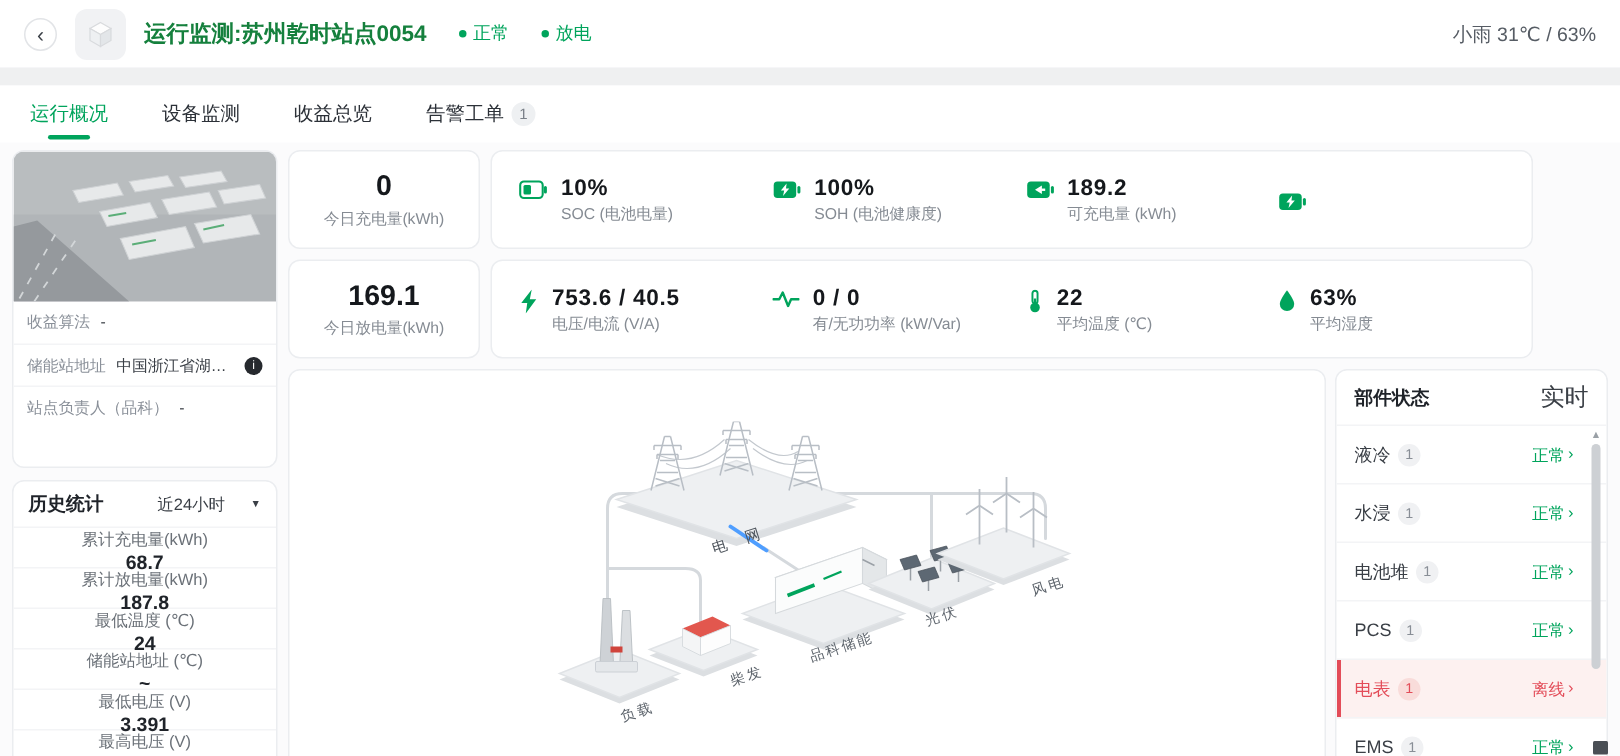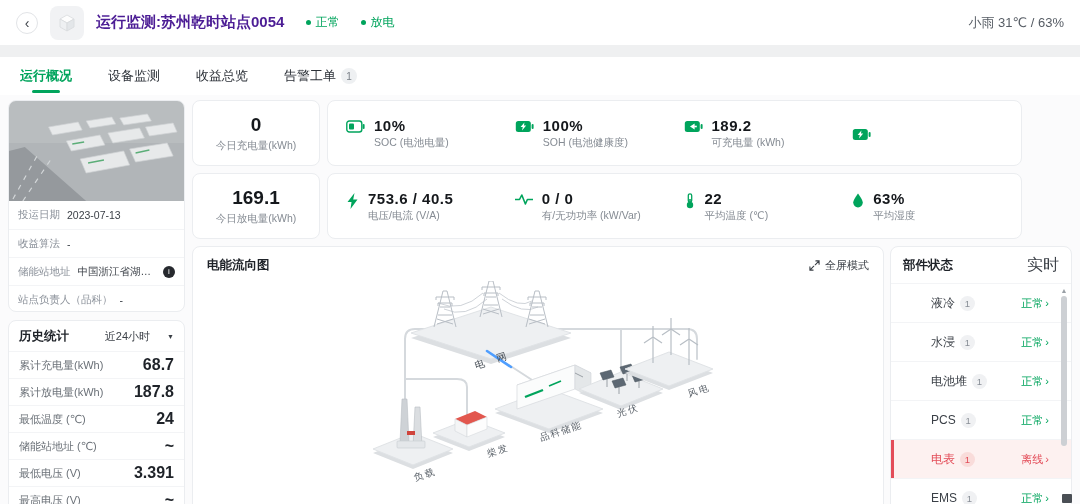--- a/index.html
+++ b/index.html
@@ -12,53 +12,53 @@
   }
   *{margin:0;padding:0;box-sizing:border-box;}
   html,body{background:#e9eaec;}
   body{font-family:"Liberation Sans","DejaVu Sans",sans-serif;}
   .page{position:relative;width:1080px;height:504px;background:#fbfbfc;overflow:hidden;}
 
   
   .hdr{position:absolute;left:0;top:0;width:1080px;height:45px;background:#fff;display:flex;align-items:center;padding:0 16px;}
   .back-btn{width:22px;height:22px;border:1px solid #e2e4e7;border-radius:50%;display:flex;align-items:center;justify-content:center;color:#3a3f46;font-size:14px;line-height:1;cursor:pointer;background:#fff;}
   .cube-wrap{width:34px;height:34px;border-radius:8px;background:#f1f2f4;margin-left:12px;display:flex;align-items:center;justify-content:center;}
-  .hdr-title{margin-left:12px;font-size:15px;font-weight:bold;color:#4c1d95;}
+  .hdr-title{margin-left:12px;font-size:15px;font-weight:bold;color:#15803d;}
   .hdr-badge{margin-left:22px;font-size:12px;color:var(--green);display:flex;align-items:center;gap:4px;}
   .hdr-badge .dot{width:5px;height:5px;border-radius:50%;background:var(--green);display:inline-block;}
   .weather{margin-left:auto;font-size:13px;color:#565c64;}
 
   .hdr-gap{position:absolute;left:0;top:45px;width:1080px;height:12px;background:#eff0f1;}
 
   
   .tabs{position:absolute;left:0;top:57px;width:1080px;height:38px;background:#fff;display:flex;align-items:center;gap:36px;padding-left:20px;}
   .tab{position:relative;height:100%;display:flex;align-items:center;font-size:13px;color:#2c3138;cursor:pointer;gap:5px;}
-  .tab.active{color:var(--green);font-weight:bold;justify-content:center;}
+  .tab.active{color:var(--green);font-weight:normal;justify-content:center;}
   .tab.active::after{content:"";position:absolute;left:50%;transform:translateX(-50%);bottom:2px;width:28px;height:3px;border-radius:2px;background:var(--green);}
   .tab-badge{min-width:16px;height:16px;border-radius:8px;background:#eef0f2;color:#7a8088;font-size:10px;display:flex;align-items:center;justify-content:center;padding:0 4px;}
 
   .card{position:absolute;background:#fff;border:1px solid var(--border);border-radius:8px;}
 
   
   .info-card{left:8px;top:100px;width:177px;height:212px;overflow:hidden;}
   .photo{width:100%;height:100px;display:block;}
   .info-row{height:28px;display:flex;align-items:center;gap:7px;padding:0 9px;border-top:1px solid #f3f4f6;font-size:10.5px;white-space:nowrap;overflow:hidden;}
   .info-row:first-of-type{border-top:none;}
   .info-label{color:#8a9099;flex:none;}
   .info-value{color:#3a3f46;overflow:hidden;text-overflow:ellipsis;}
   .info-i{flex:none;width:12px;height:12px;border-radius:50%;background:#26292e;color:#fff;font-size:8px;display:flex;align-items:center;justify-content:center;font-style:normal;cursor:pointer;}
 
   .hist-card{left:8px;top:320px;width:177px;height:210px;}
   .hist-head{height:30px;display:flex;align-items:center;justify-content:space-between;padding:0 10px;}
   .hist-title{font-size:12.5px;font-weight:bold;color:#1f2329;text-align:center;}
   .hist-range{font-size:11px;color:#3a3f46;display:flex;align-items:center;gap:17px;cursor:pointer;}
   .caret{font-size:7px;color:#3a3f46;}
-  .hist-row{height:27px;display:flex;align-items:center;justify-content:space-between;padding:0 10px;border-top:1px solid #f3f4f6;}
+  .hist-row{height:27px;display:flex;align-items:center;justify-content:space-between;padding:0 10px;border-top:1px solid #f3f4f6;flex-direction:column;}
   .hist-label{font-size:11px;color:#6b7178;}
-  .hist-value{font-size:16px;font-weight:bold;color:#1f2329;}
+  .hist-value{font-size:13px;font-weight:bold;color:#1f2329;}
 
   
   .kpi-single{width:128px;height:66px;display:flex;flex-direction:column;align-items:center;justify-content:center;gap:3px;}
   .kpi-single .v{font-size:19px;font-weight:bold;color:#15181c;}
   .kpi-single .l{font-size:10.5px;color:var(--gray);}
   .kpi-wide{left:327px;width:695px;height:66px;display:grid;grid-template-columns:repeat(4,1fr);align-items:center;padding:0 0 0 18px;}
   .kpi-item{display:flex;align-items:flex-start;gap:9px;}
   .kpi-item .ic{margin-top:3px;flex:none;display:flex;}
   .kpi-item .v{font-size:15px;font-weight:bold;color:#15181c;letter-spacing:.5px;}
   .kpi-item .l{font-size:10.5px;color:var(--gray);margin-top:2px;}
@@ -75,21 +75,21 @@
   .flow-svg{position:absolute;left:0;top:34px;}
 
   
   .comp-card{left:890px;top:246px;width:182px;height:300px;overflow:hidden;}
   .comp-head{height:36px;display:flex;align-items:center;justify-content:space-between;padding:0 12px;}
   .comp-title{font-size:12.5px;font-weight:bold;color:#1f2329;}
   .comp-mode{font-size:16px;color:#3a3f46;cursor:pointer;}
   .comp-list{border-top:1px solid #f3f4f6;}
   .comp-row{height:39px;display:flex;align-items:center;justify-content:space-between;padding:0 22px 0 12px;border-bottom:1px solid #f3f4f6;cursor:pointer;}
   .comp-left{display:flex;align-items:center;gap:5px;}
-  .comp-name{font-size:12px;color:#3a3f46;margin-left:28px;}
+  .comp-name{font-size:12px;color:#3a3f46;}
   .comp-count{min-width:15px;height:15px;border-radius:8px;background:#f0f1f3;color:#888e96;font-size:9.5px;display:flex;align-items:center;justify-content:center;padding:0 4px;}
   .comp-status{font-size:11px;color:var(--green);display:flex;align-items:center;gap:2px;}
   .comp-chev{font-size:11px;}
   .comp-row[data-state="offline"]{background:#fdf1f0;box-shadow:inset 3px 0 0 var(--red);}
   .comp-row[data-state="offline"] .comp-name{color:var(--red);}
   .comp-row[data-state="offline"] .comp-count{background:#f9dcda;color:var(--red);}
   .comp-row[data-state="offline"] .comp-status{color:var(--red);}
   .comp-scroll{position:absolute;right:2px;top:40px;bottom:3px;width:10px;display:flex;flex-direction:column;align-items:center;cursor:pointer;}
   .comp-scroll .arr{font-size:7px;color:#9aa0a6;line-height:8px;}
   .comp-scroll .thumb{width:6px;height:150px;background:#cdd0d4;border-radius:3px;margin-top:1px;}
@@ -158,24 +158,20 @@
         <polygon points="122,48 160,42 166,55 128,61"></polygon>
       </g>
       <g stroke="#37a45c" stroke-width="1.4">
         <path d="M80 62 L96 59"></path>
           <path d="M128 52 L142 49"></path>
           <path d="M64 43 L76 41"></path>
       </g>
       <rect width="177" height="100" fill="#c7cacd" opacity="0.25"></rect>
     </svg>
     <div class="info-row">
-      <span class="info-label">投运日期</span>
-      <span class="info-value">2023-07-13</span>
-    </div>
-    <div class="info-row">
       <span class="info-label">收益算法</span>
       <span class="info-value">-</span>
     </div>
     <div class="info-row">
       <span class="info-label">储能站地址</span>
       <span class="info-value">中国浙江省湖州市吴兴区...</span>
       <i class="info-i">i</i>
     </div>
     <div class="info-row">
       <span class="info-label">站点负责人（品科）</span>
@@ -320,29 +316,20 @@
           </svg>
       </span>
       <span>
           <div class="v">63%</div>
           <div class="l">平均湿度</div>
         </span>
     </div>
   </div>
 
   <div class="card flow-card">
-    <div class="flow-head">
-      <span class="flow-title">电能流向图</span>
-      <span class="fullscreen">
-        <svg width="11" height="11" viewBox="0 0 12 12">
-            <path d="M7.5 1 H11 V4.5 M11 1 L6.8 5.2 M4.5 11 H1 V7.5 M1 11 L5.2 6.8" fill="none" stroke="#3a3f46" stroke-width="1.2" stroke-linecap="round"></path>
-          </svg>
-        <span>全屏模式</span>
-      </span>
-    </div>
     <svg class="flow-svg" width="692" height="230" viewBox="0 0 692 230">
       <defs>
         <g id="tower" stroke="#b8bec5" stroke-width="1" fill="none">
           <path d="M-11 38 L-2 2 M11 38 L2 2 M-2 2 H2"></path>
           <path d="M-7 26 H7 M-5 18 H5 M-9 8 H9 M-7 14 H7"></path>
           <path d="M-9 8 V11 M9 8 V11 M-7 14 V17 M7 14 V17"></path>
           <path d="M-8 30 L8 35 M8 30 L-8 35"></path>
         </g>
         <g id="turbine" stroke="#b8bec5" stroke-width="1.2" fill="none">
           <path d="M0 0 V26"></path>

